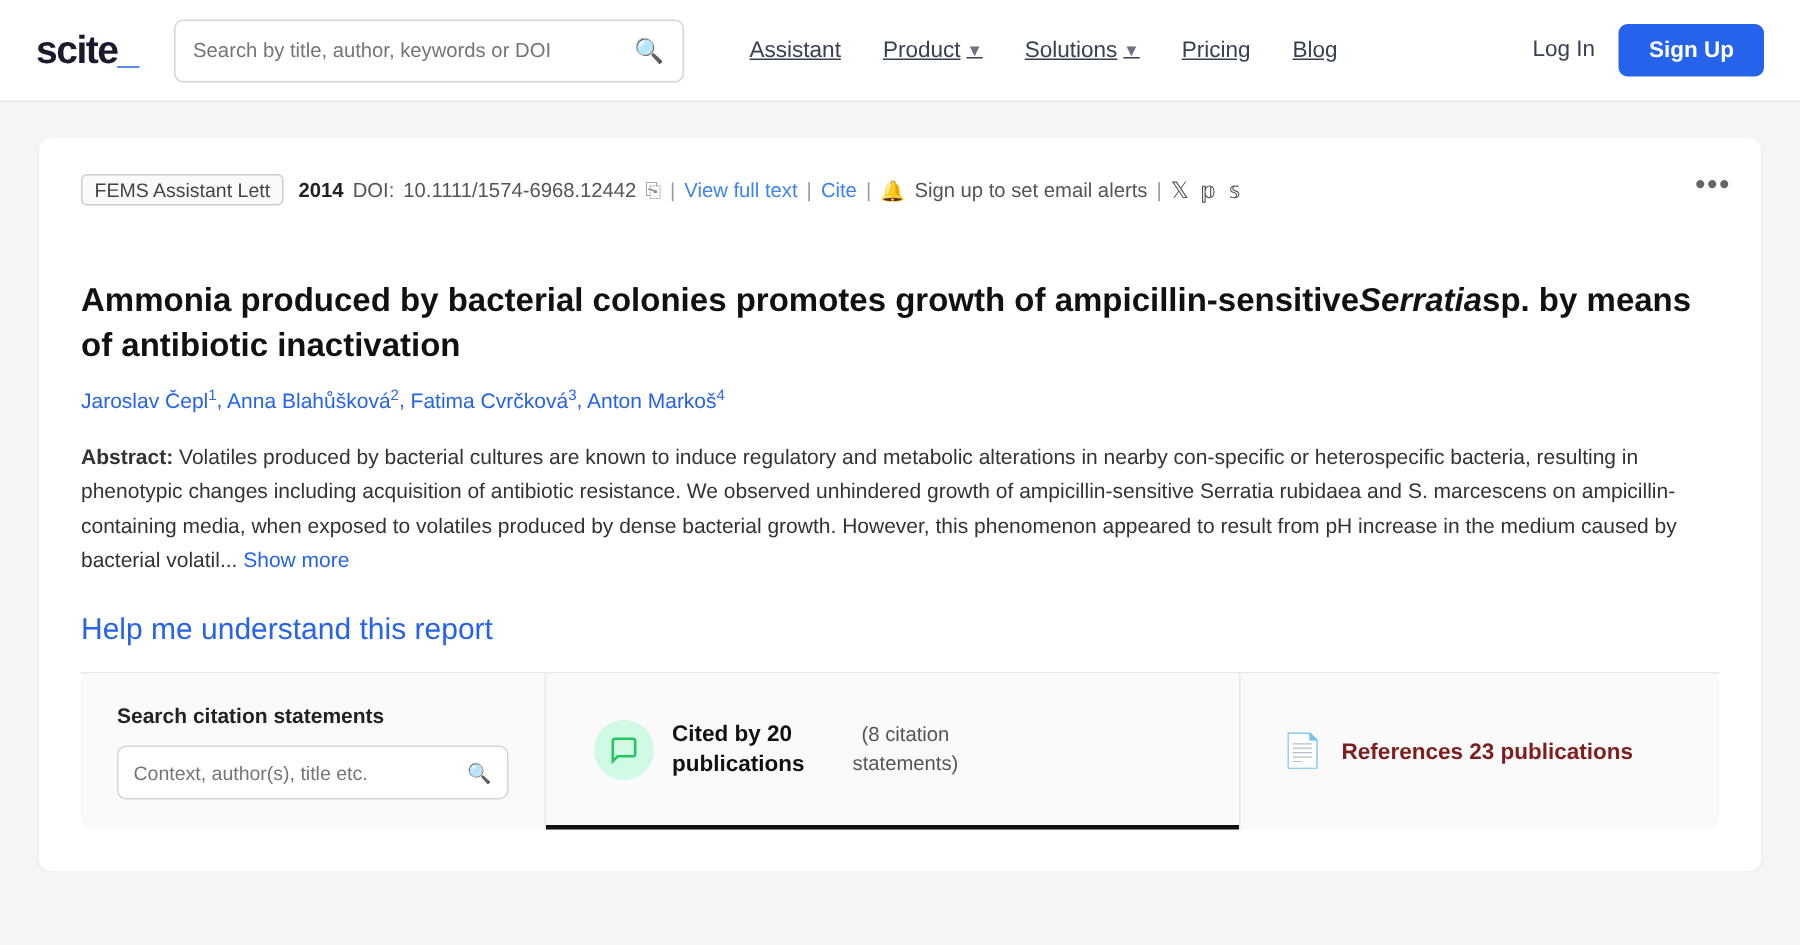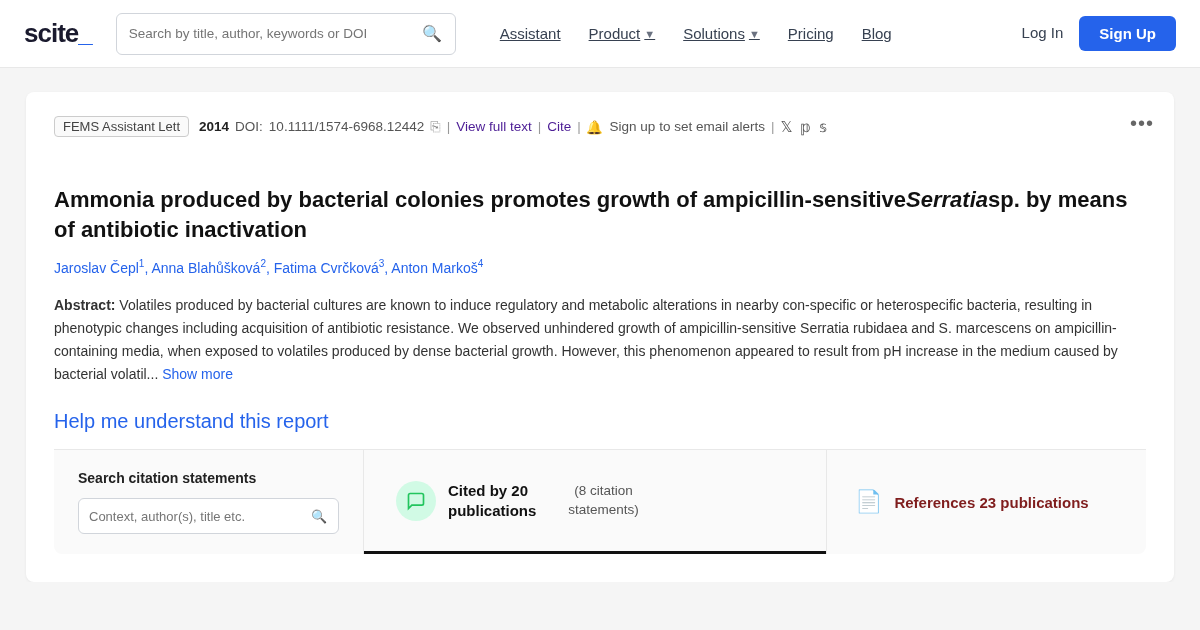--- a/index.html
+++ b/index.html
@@ -115,21 +115,21 @@
       color: #444;
       background: #fafafa;
     }
     .meta-year {
       font-weight: 600;
       color: #222;
       margin-left: 4px;
     }
     .meta-doi { color: #555; }
     .meta-sep { color: #999; }
-    .meta-link { color: #4c1d95; cursor: pointer; text-decoration: none; }
+    .meta-link { color: #3b82f6; cursor: pointer; text-decoration: none; }
     .copy-icon { color: #888; cursor: pointer; font-size: 13px; }
     .bell-icon { color: #888; }
     .meta-social { display: flex; gap: 8px; align-items: center; }
     .social-icon { color: #555; font-size: 15px; }
     .more-btn {
       position: absolute;
       top: 20px;
       right: 20px;
       color: #666;
       cursor: pointer;

